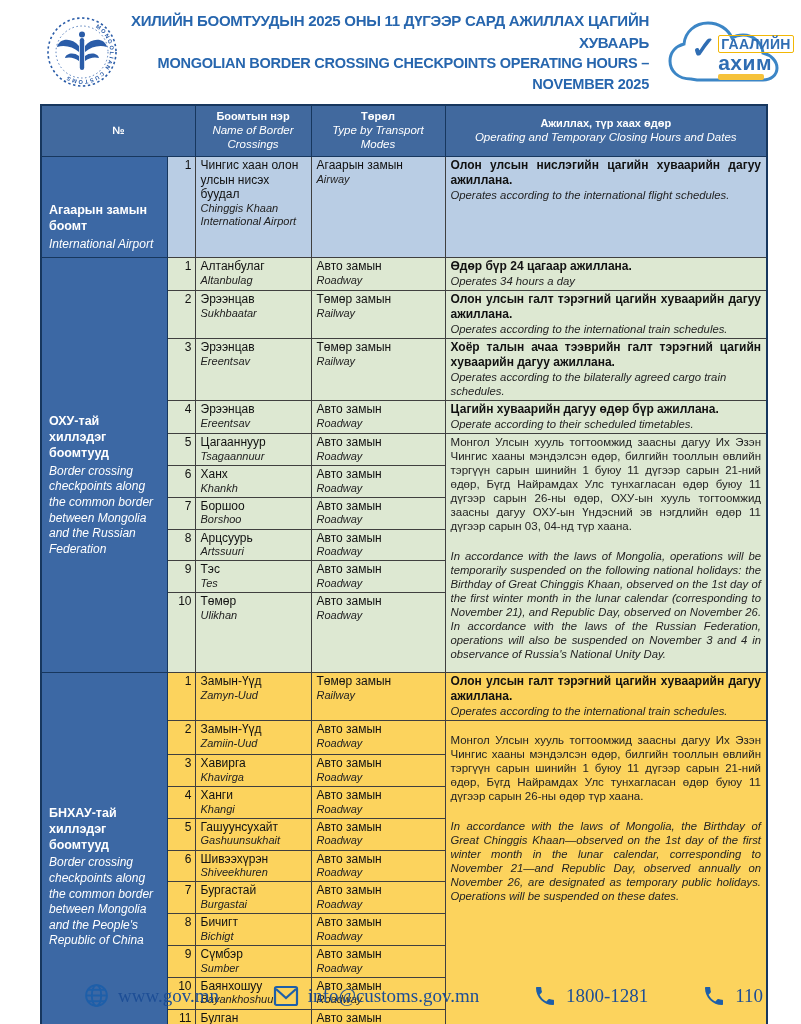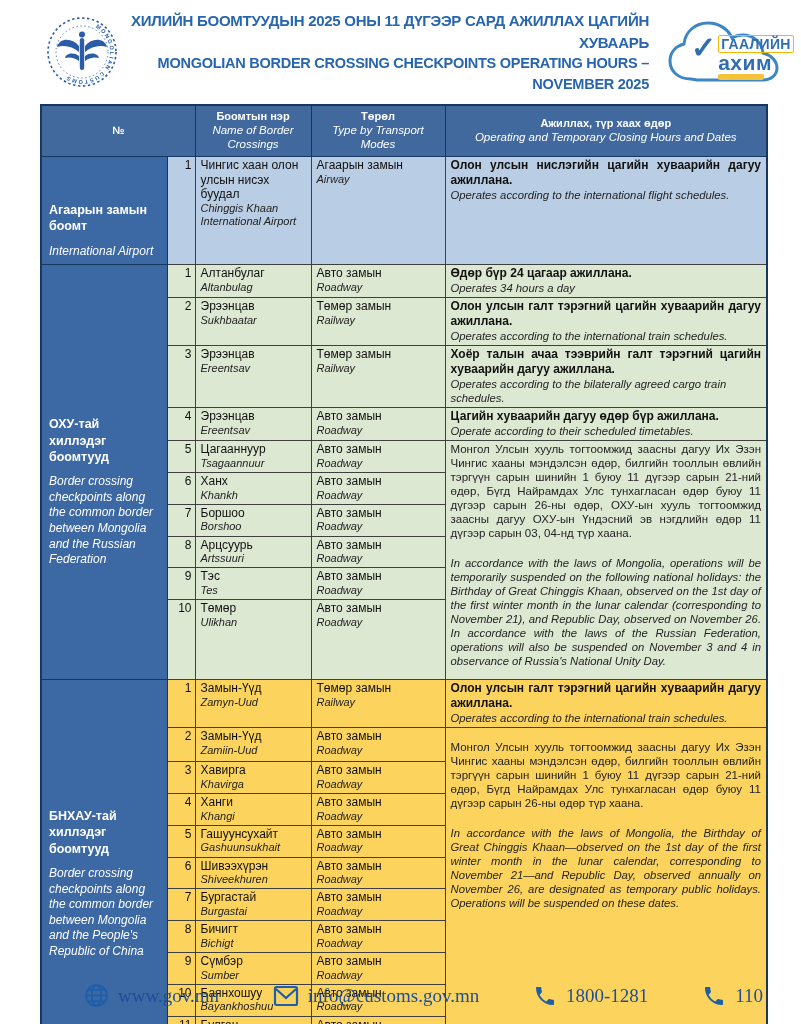--- a/index.html
+++ b/index.html
@@ -29,21 +29,21 @@
     background:#41699e; color:#ffffff; text-align:center; vertical-align:middle;
     border:1px solid #17375e; padding:3px 4px; height:44px;
   }
   .th-mn { font-weight:bold; font-size:11px; line-height:1.25; }
   .th-en { font-style:italic; font-weight:normal; font-size:11.5px; line-height:1.2; }
   td.label-cell {
     background:#3c68a4; color:#ffffff; border:1px solid #17375e;
     padding:5px 7px; vertical-align:middle;
   }
   .label-mn { font-weight:bold; font-size:12.5px; line-height:1.3;margin-top:40px; }
-  .label-en { font-style:italic; font-size:12px; line-height:1.3; margin-top:9px; }
+  .label-en { font-style:italic; font-size:12px; line-height:1.3; margin-top:2px; }
   td.data { border:1px solid #3f3f3f; padding:1px 5px 2px 5px; color:#111; }
   tr.sec-blue  td.data { background:#b9cde4; }
   tr.sec-green td.data { background:#dde8d2; }
   tr.sec-yellow td.data { background:#fcd35d; }
   td.num { text-align:right; padding-right:3px; font-size:12px; }
   .mn { font-size:12px; line-height:1.22; }
   .en { font-style:italic; font-size:11px; line-height:1.2; color:#222; }
   .op-mn { font-size:12px; line-height:1.25; text-align:justify; }
   .op-mn.strong { font-weight:bold; }
   .op-mn.reg { font-weight:normal; font-size:11.5px; line-height:1.22; color:#232323; }

